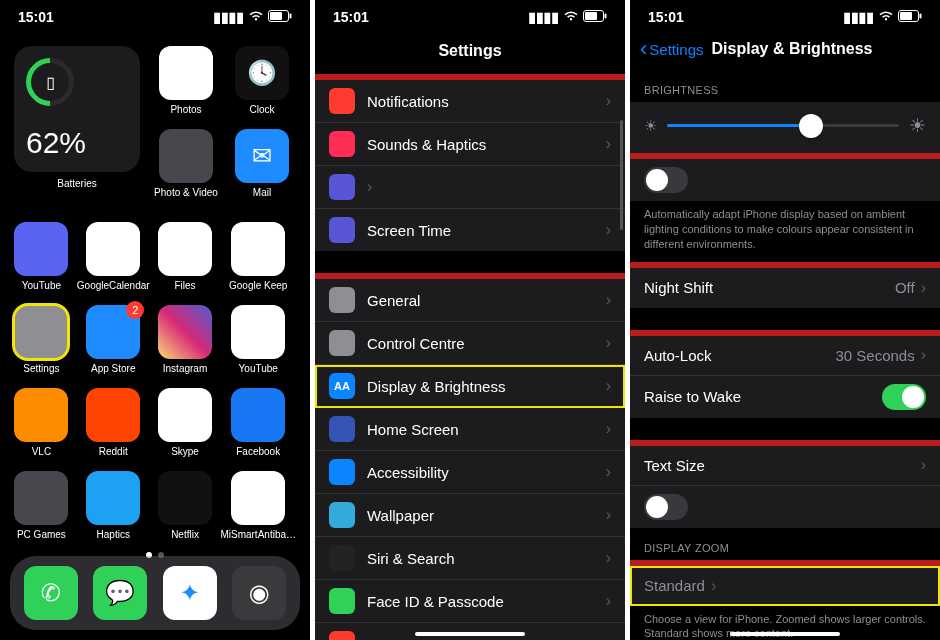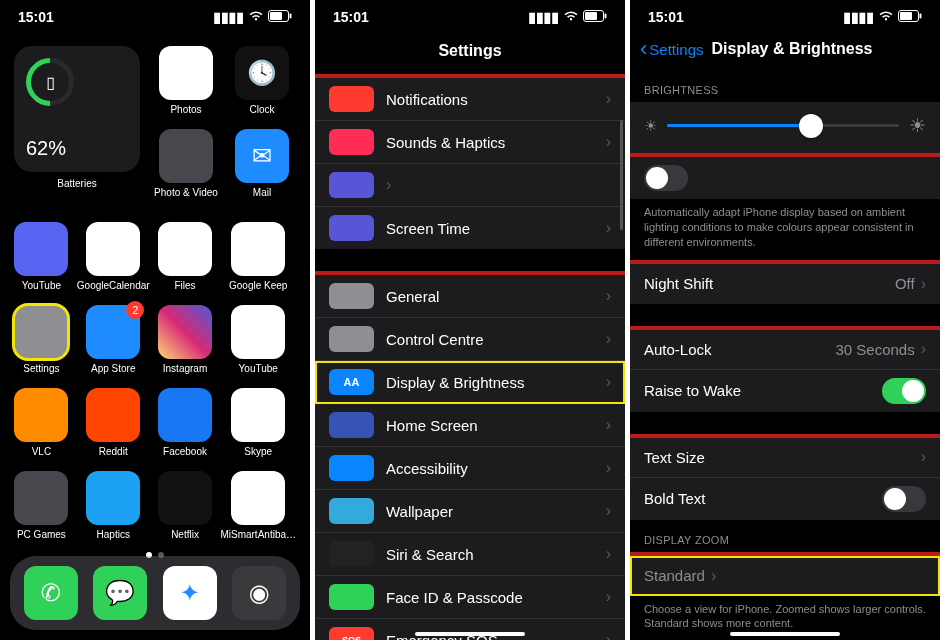--- a/index.html
+++ b/index.html
@@ -82,21 +82,21 @@
   .ring {
     width: 48px; height: 48px;
     border-radius: 50%;
     border: 5px solid #30d158;
     border-right-color: #2a2a2c;
     border-bottom-color: #2a2a2c;
     transform: rotate(-45deg);
     display:flex; align-items:center; justify-content:center;
   }
   .ring-inner { transform: rotate(45deg); font-size: 16px; }
-  .widget-pct { font-size: 20px; font-weight: 400; }
+  .widget-pct { font-size: 30px; font-weight: 400; }
   .badge {
     position: absolute;
     top: -4px; right: -4px;
     background: #ff3b30;
     border-radius: 50%;
     min-width: 18px; height: 18px;
     font-size: 11px;
     display:flex; align-items:center; justify-content:center;
   }
   .highlight-app {
@@ -118,32 +118,32 @@
     padding: 10px 6px;
   }
   .dock .app-icon { margin-bottom: 0; }
   
   .nav-title {
     text-align: center;
     font-size: 16px;
     font-weight: 600;
     padding: 12px 0 14px;
   }
-  .list-section { background:#1c1c1e; border-top:4px solid #b91c1c; }
+  .list-section { background:#1c1c1e; border-top:6px solid #b91c1c; }
   .list-section + .list-section { margin-top: 22px; }
   .row {
     display:flex; align-items:center;
     padding: 8px 14px;
     border-bottom: 0.5px solid #333;
     min-height: 40px;
     position: relative;
   }
   .row:last-child { border-bottom: none; }
   .row-icon {
-    width: 45px; height: 26px; border-radius: 6px;
+    width: 26px; height: 26px; border-radius: 6px;
     display:flex; align-items:center; justify-content:center;
     font-size: 14px; margin-right: 12px;
     flex-shrink: 0;
     color:#fff;
   }
   .row-label { flex: 1; font-size: 15px; color:#fff; }
   .row-value { color:#8e8e93; font-size: 15px; margin-right: 6px; }
   .chev { color:#5a5a5e; font-size: 16px; }
   .row.highlight { outline: 2.5px solid #f2e600; outline-offset: -2px; }
   .scroll-ind {
@@ -313,26 +313,26 @@
       </div>
       <div class="app">
         <div class="app-icon" style="background: rgb(255, 140, 0);"></div>
         <span>VLC</span>
       </div>
       <div class="app">
         <div class="app-icon" style="background: rgb(255, 69, 0);"></div>
         <span>Reddit</span>
       </div>
       <div class="app">
+        <div class="app-icon" style="background: rgb(255, 255, 255);"></div>
+        <span>Skype</span>
+      </div>
+      <div class="app">
         <div class="app-icon" style="background: rgb(24, 119, 242);"></div>
         <span>Facebook</span>
-      </div>
-      <div class="app">
-        <div class="app-icon" style="background: rgb(255, 255, 255);"></div>
-        <span>Skype</span>
       </div>
       <div class="app">
         <div class="app-icon folder">
           <div class="mini"></div>
           <div class="mini"></div>
           <div class="mini"></div>
           <div class="mini"></div>
         </div>
         <span>PC Games</span>
       </div>
@@ -525,21 +525,20 @@
         </div>
     </div>
   </div>
 
   <div class="list-section" style="margin-top:22px">
     <div class="row">
       <span class="row-label">Text Size</span>
       <span class="chev">›</span>
     </div>
     <div class="row">
-      <span class="row-label">Bold Text</span>
       <div class="toggle" id="bt-toggle">
           <div class="knob"></div>
         </div>
     </div>
   </div>
 
   <div class="section-header">DISPLAY ZOOM</div>
   <div class="list-section">
     <div class="row highlight">
       <span class="row-value">Standard</span>

